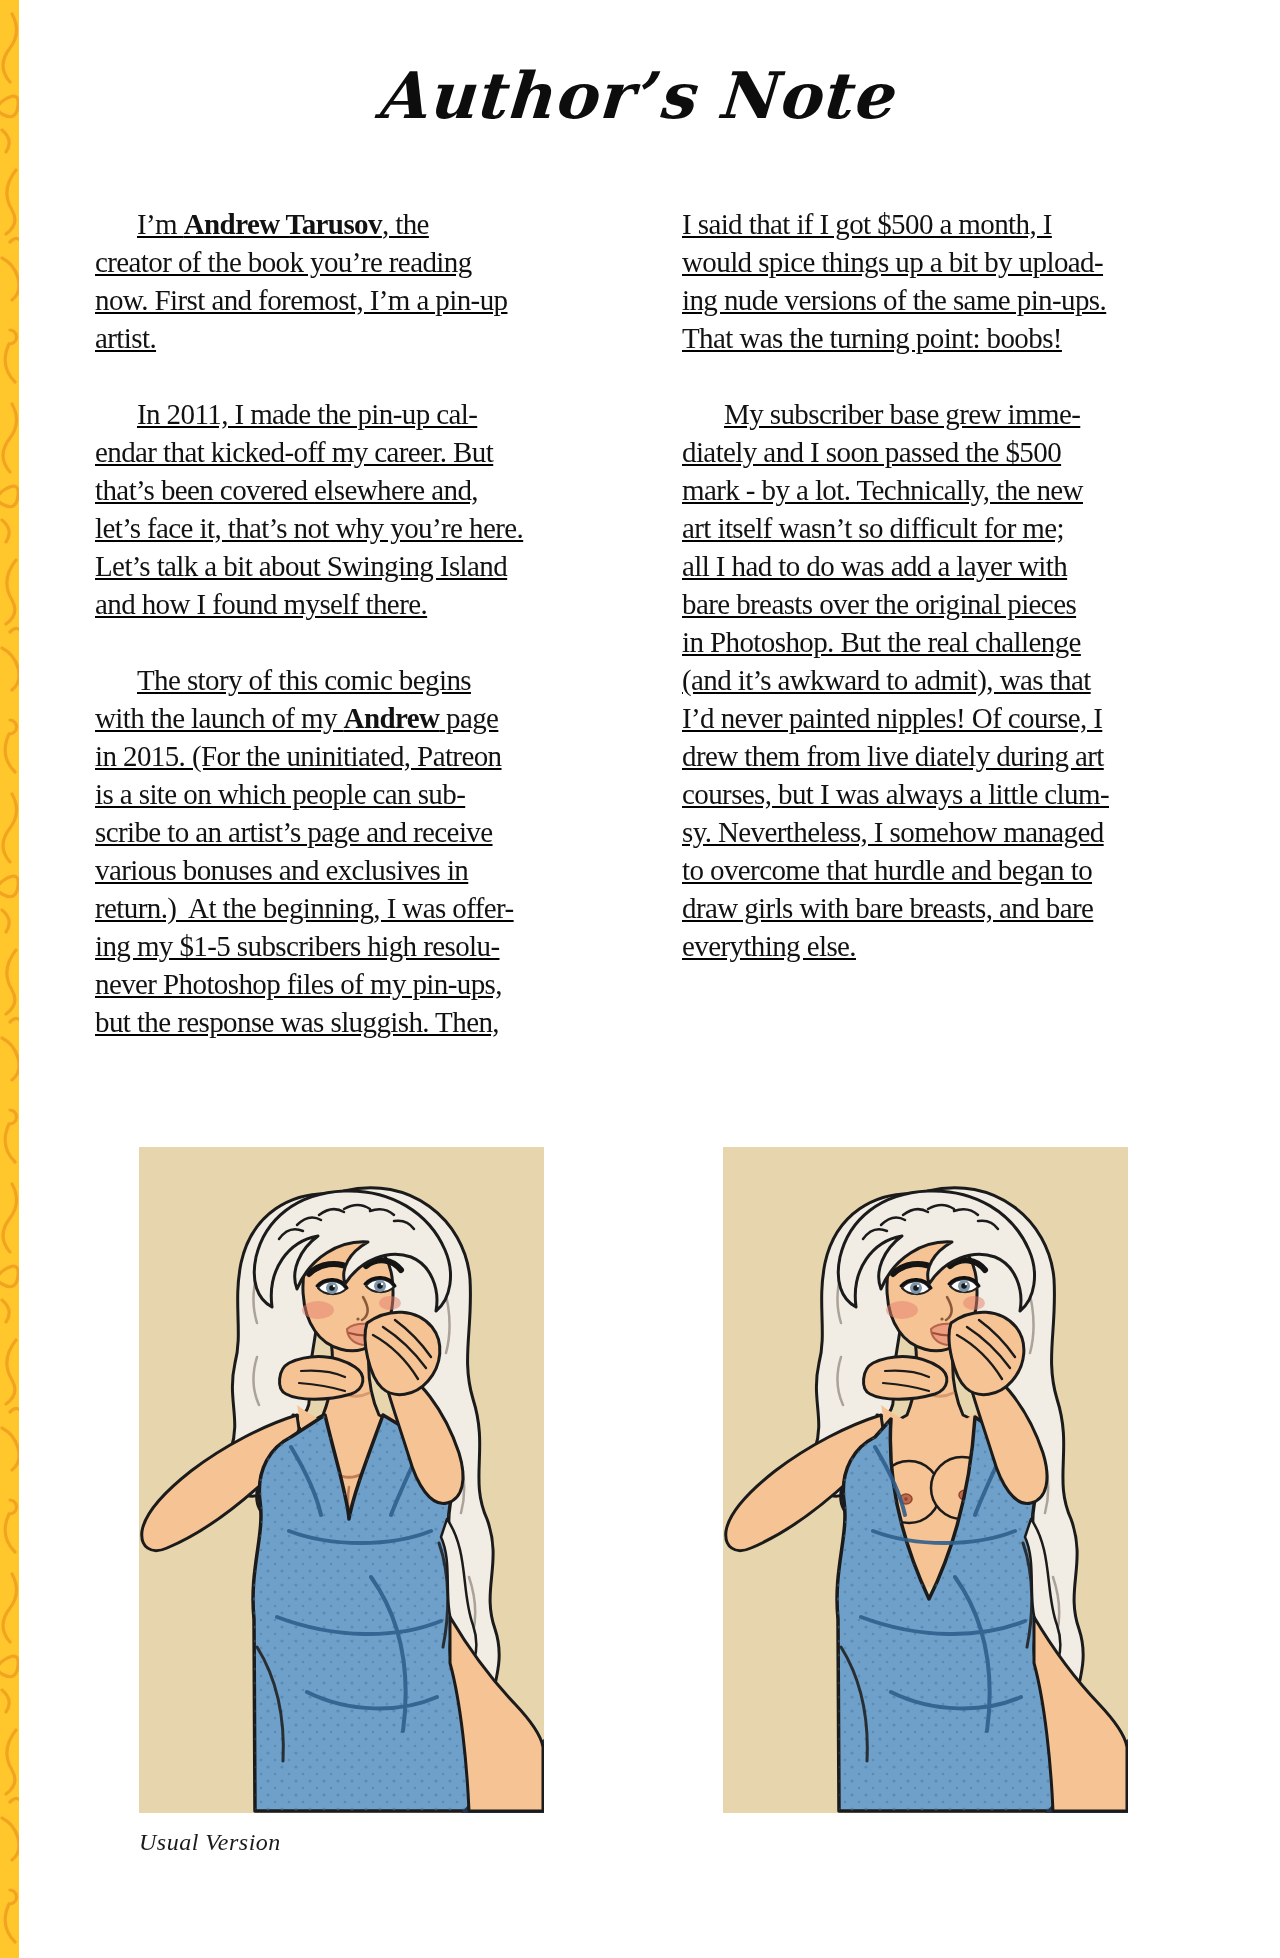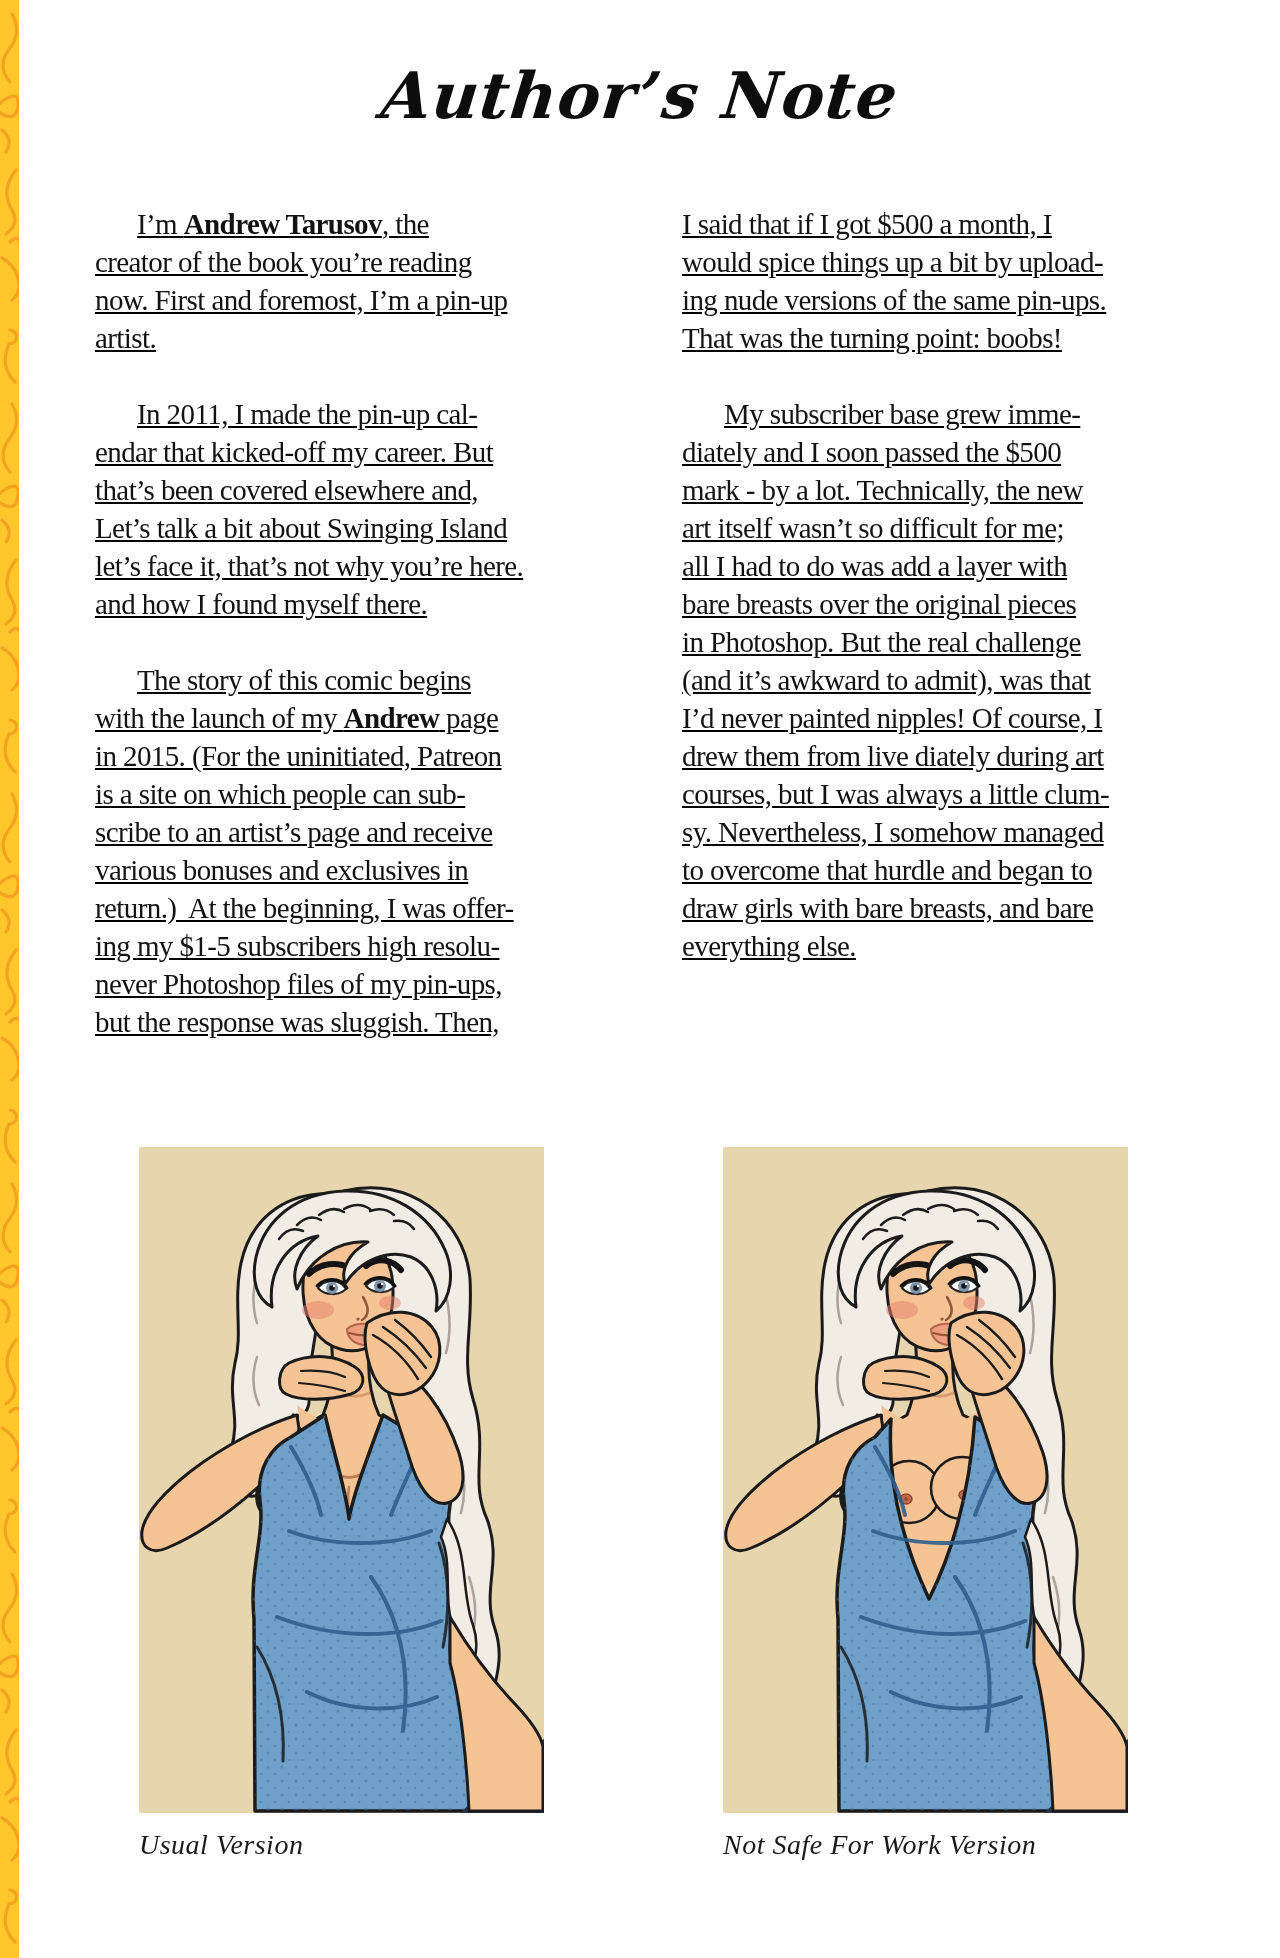--- a/index.html
+++ b/index.html
@@ -22,21 +22,21 @@
   .line {
     display:block; white-space:pre; font-size:29px; line-height:38px;
     letter-spacing:-0.6px; color:#121212;
   }
   .para.indent .line:first-child { text-indent:42px; }
   .figure { position:absolute; width:407px; margin:0; }
   .fig-0 { left:139px; top:1147px; }
   .fig-1 { left:723px; top:1147px; }
   .art, .art svg { width:405px; height:666px; display:block; }
   .caption {
-    margin-top:16px; font-style:italic; font-size:28px; color:#1a1a1a;
+    margin-top:16px; font-style:italic; font-size:24px; color:#1a1a1a;
     letter-spacing:0.5px;
   }
   svg path, svg circle, svg ellipse { stroke-linecap:round; stroke-linejoin:round; }
 </style>
 </head>
 <body>
 
 <div class="page">
   <div class="strip">
     <svg id="strip-svg" width="19" height="1958" viewBox="0 0 19 1958">
@@ -125,22 +125,22 @@
       <div class="para indent">
         <span class="line">I’m <b>Andrew Tarusov</b>, the</span>
         <span class="line">creator of the book you’re reading</span>
         <span class="line">now. First and foremost, I’m a pin-up</span>
         <span class="line">artist.</span>
       </div>
       <div class="para indent">
         <span class="line">In 2011, I made the pin-up cal-</span>
         <span class="line">endar that kicked-off my career. But</span>
         <span class="line">that’s been covered elsewhere and,</span>
+        <span class="line">let’s face it, that’s not why you’re here.</span>
         <span class="line">Let’s talk a bit about Swinging Island</span>
-        <span class="line">let’s face it, that’s not why you’re here.</span>
         <span class="line">and how I found myself there.</span>
       </div>
       <div class="para indent">
         <span class="line">The story of this comic begins</span>
         <span class="line">with the launch of my <b>Andrew</b> page</span>
         <span class="line">in 2015. (For the uninitiated, Patreon</span>
         <span class="line">is a site on which people can sub-</span>
         <span class="line">scribe to an artist’s page and receive</span>
         <span class="line">various bonuses and exclusives in</span>
         <span class="line">return.)  At the beginning, I was offer-</span>
@@ -284,15 +284,14 @@
           <circle cx="219" cy="172" r="1.6" fill="#8A5A3A"></circle>
           <path d="M208,182 C216,175 236,175 245,183 C240,196 228,200 220,197 C213,195 208,189 208,182 Z" fill="#ED9E80" stroke="#B4654A" stroke-width="2"></path>
           <path d="M210,186 Q227,191 243,186" fill="none" stroke="#9C5038" stroke-width="2"></path>
           <path d="M205,44 C158,46 126,72 117,110 C112,134 118,152 133,160 C128,122 150,94 179,89 C161,102 151,124 158,142 C171,110 201,93 229,95 C211,105 201,121 206,137 C222,112 250,102 272,110 C292,118 301,142 297,164 C312,152 316,126 306,103 C290,66 252,42 205,44 Z" fill="#F1EDE4" stroke="#1B1B1B" stroke-width="3"></path>
           <path d="M140,92 q10,-14 24,-8 M158,78 q12,-12 24,-5 M180,68 q13,-10 25,-3 M205,62 q14,-8 26,0 M231,64 q14,-5 24,4 M255,74 q13,-2 20,8" fill="none" stroke="#1B1B1B" stroke-width="2.5"></path>
           <path d="M250,216 C280,228 306,264 320,306 C328,332 324,352 308,356 C292,360 278,338 270,310 C260,278 248,244 244,226 Z" fill="#F6C394" stroke="#1B1B1B" stroke-width="3"></path>
           <path d="M228,176 C250,160 278,162 293,180 C305,195 303,218 289,234 C276,249 255,252 243,241 C231,230 222,194 228,176 Z" fill="#F6C394" stroke="#1B1B1B" stroke-width="3"></path>
           <path d="M234,188 C252,198 268,214 279,232 M244,180 C261,191 276,206 287,221 M256,173 C271,184 283,197 292,210" fill="none" stroke="#1B1B1B" stroke-width="2.4"></path>
         </svg>
       </div>
-    <figcaption class="caption">Not Safe For Work Version</figcaption>
   </figure>
 </div>
 
 </body></html>

